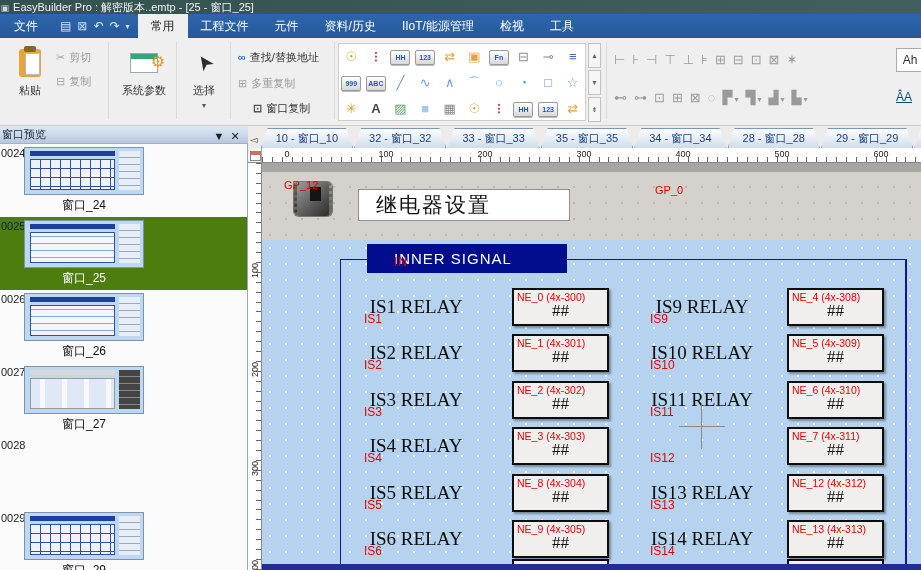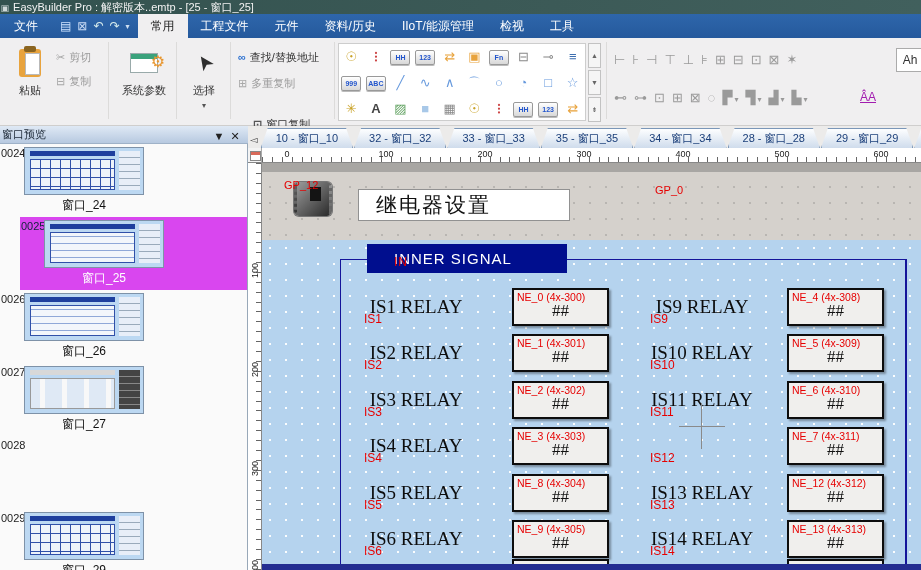--- a/index.html
+++ b/index.html
@@ -53,31 +53,31 @@
   .pal-ic.ic-dark { color:#444; font-weight:bold; } .pal-ic.ic-pic { color:#5a9e5a; }
   .pal-ic.ic-lb { color:#a8c8e8; }
   .pal-scroll { position:absolute; left:588px; top:5px; width:13px; height:78px; display:flex; flex-direction:column; gap:2px; }
   .pal-scroll b { flex:1; border:1px solid #c2c2c2; background:#f5f5f5; font-size:7px; color:#666; text-align:center; line-height:23px; font-weight:normal; }
 
   .alrow { position:absolute; display:flex; gap:7px; align-items:center; }
   .al-ic { font-size:13px; color:#9a9a9a; cursor:default; }
   .al-ic.drop::after { content:"▾"; font-size:8px; color:#999; margin-left:2px; }
   .ahbtn { position:absolute; left:896px; top:10px; width:28px; height:24px; background:#fff; border:1px solid #ababab;
     font-size:12px; color:#333; text-align:center; line-height:22px; }
-  .aabtn { position:absolute; left:860px; top:52px; font-size:12px; color:#a21caf;text-decoration:underline; }
+  .aabtn { position:absolute; left:896px; top:52px; font-size:12px; color:#0c4a6e;text-decoration:underline; }
 
   
   #sidebar { position:absolute; left:0; top:126px; width:248px; height:444px; background:#fafafa; border-right:1px solid #98a8b8; }
   #sb-head { position:absolute; left:0; top:0; width:248px; height:18px;
     background:linear-gradient(#dfe9f5,#b7c9e0); border-bottom:1px solid #9fb2c8;
     font-size:11px; color:#1e2a38; line-height:17px; padding-left:2px; }
   #sb-head .hbtn { position:absolute; top:2px; font-size:11px; color:#222; width:14px; text-align:center; cursor:default; }
   #sb-list { position:absolute; left:0; top:18px; right:0; bottom:0; overflow:hidden; }
   .sb-item { position:relative; height:73px; padding-top:3px; }
-  .sb-item.selected { background:#d946ef;margin-left:20px; }
+  .sb-item.selected { background:#4d7c0f; }
   .sb-num { position:absolute; left:1px; top:3px; font-size:11px; color:#222; }
   .sb-item.selected .sb-num { color:#10243a; }
   .sb-body { margin-left:24px; width:122px; }
   .thumb { position:relative; width:120px; height:48px; background:#bcd8f2; border:1px solid #7e92a8; overflow:hidden; }
   .thumb::before { content:""; position:absolute; top:3px; left:5px; right:28px; height:5px; background:#1e3f9e; }
   .thumb::after { content:""; position:absolute; top:11px; left:5px; right:28px; bottom:4px; border:1px solid #3050a8;
     background:repeating-linear-gradient(180deg,#f2f6fb 0 3px,#8fa8d8 3px 4px,#f2f6fb 4px 7px); }
   .thumb-side { position:absolute; right:3px; top:3px; width:21px; bottom:4px;
     background:repeating-linear-gradient(180deg,#e8eef8 0 6px,#9aaabb 6px 7px); }
   .t-grid .thumb::after { background:
@@ -208,21 +208,21 @@
     <span class="dropv">▾</span>
   </div>
   <div class="rsep" style="left:230px;"></div>
 
   <div class="smallrow en" style="left:238px; top:12px;">
     <span class="si">∞</span><span>查找/替换地址</span>
   </div>
   <div class="smallrow" style="left:238px; top:38px;">
     <span class="si">⊞</span><span>多重复制</span>
   </div>
-  <div class="smallrow en" style="left:238px; top:79px;padding-left:15px;">
+  <div class="smallrow en" style="left:238px; top:63px;padding-left:15px;">
     <span class="si" style="color:#555;">⊡</span><span>窗口复制</span>
   </div>
   <div class="rsep" style="left:334px;"></div>
 
   <div class="palette">
 
   <span class="pal-ic ic-bulb"><i style="font-style:normal">☉</i></span>
       <span class="pal-ic ic-traffic"><i style="font-style:normal">⁝</i></span>
       <span class="pal-ic btn-ic"><i style="font-style:normal">HH</i></span>
       <span class="pal-ic btn-ic"><i style="font-style:normal">123</i></span>

